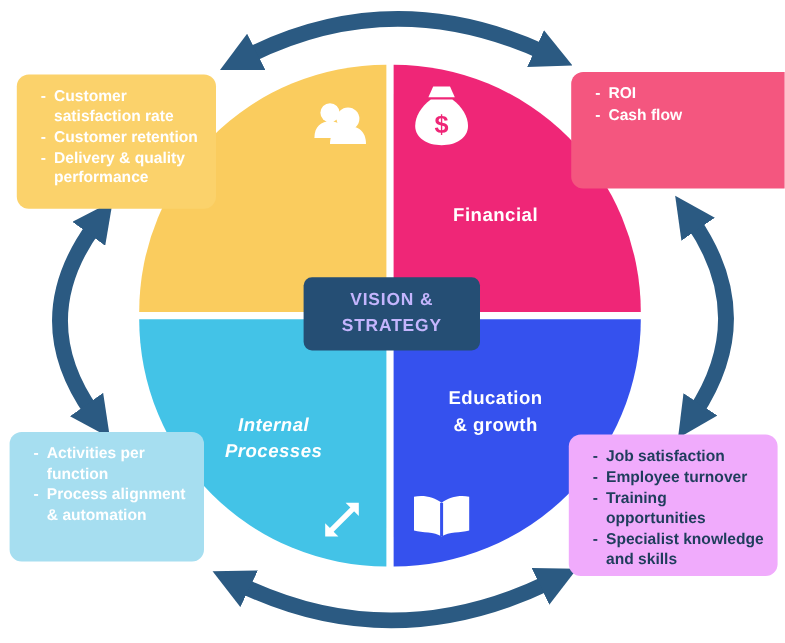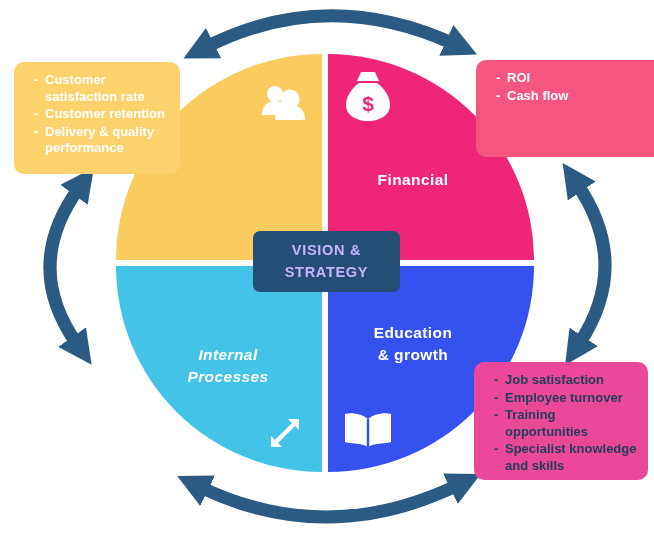--- a/index.html
+++ b/index.html
@@ -28,21 +28,21 @@
 
   .callout {
     position:absolute; border-radius:10px; padding:10px 8px 8px 20px;
     font-size:13px; font-weight:bold; color:#ffffff; line-height:1.27;
   }
   .callout .bullet { position:relative; padding-left:11px; margin-bottom:1px; }
   .callout .bullet::before { content:"-"; position:absolute; left:0; }
   #callout-customer  { left:14px;  top:62px;  width:166px; height:112px; background:#FBD26B; }
   #callout-financial { left:476px; top:60px;  width:207px; height:97px;  background:#F4567F; }
   #callout-internal  { left:8px;   top:360px; width:162px; height:108px; background:#A6DEF0; }
-  #callout-education { left:474px; top:362px; width:174px; height:118px; background:#ec4899; color:#1F3D5C; }
+  #callout-education { left:474px; top:362px; width:174px; height:118px; background:#f0abfc; color:#1F3D5C; }
 </style>
 </head>
 <body>
 
 <div class="canvas">
 
   <svg class="layer" viewBox="0 0 654 536" aria-hidden="true">
     <defs>
       <marker id="arrowhead" viewBox="0 0 10 10" refX="2.5" refY="5" markerWidth="2.6" markerHeight="2.6" orient="auto-start-reverse">
         <path d="M 0 0 L 10 5 L 0 10 z" fill="#2B5A82"></path>
@@ -97,20 +97,24 @@
 
   <div class="callout" id="callout-customer">
       <div class="bullet">Customer satisfaction rate</div>
       <div class="bullet">Customer retention</div>
       <div class="bullet">Delivery &amp; quality performance</div>
     </div>
   <div class="callout" id="callout-financial">
       <div class="bullet">ROI</div>
       <div class="bullet">Cash flow</div>
     </div>
+  <div class="callout" id="callout-internal">
+      <div class="bullet">Activities per function</div>
+      <div class="bullet">Process alignment &amp; automation</div>
+    </div>
   <div class="callout" id="callout-education">
       <div class="bullet">Job satisfaction</div>
       <div class="bullet">Employee turnover</div>
       <div class="bullet">Training opportunities</div>
       <div class="bullet">Specialist knowledge and skills</div>
     </div>
 
 </div>
 
 </body></html>

